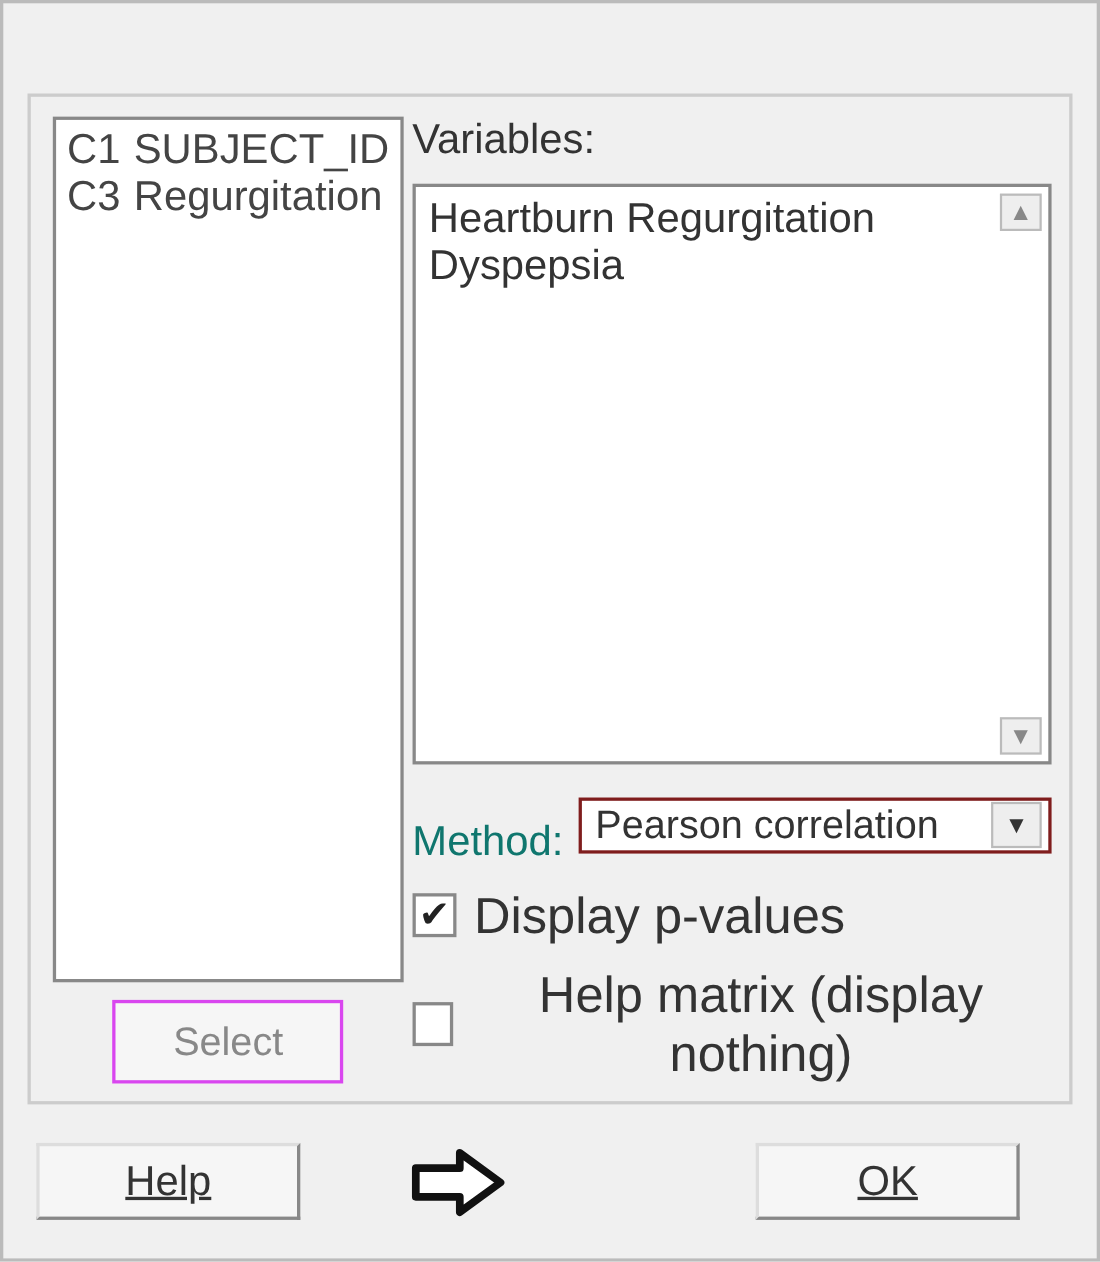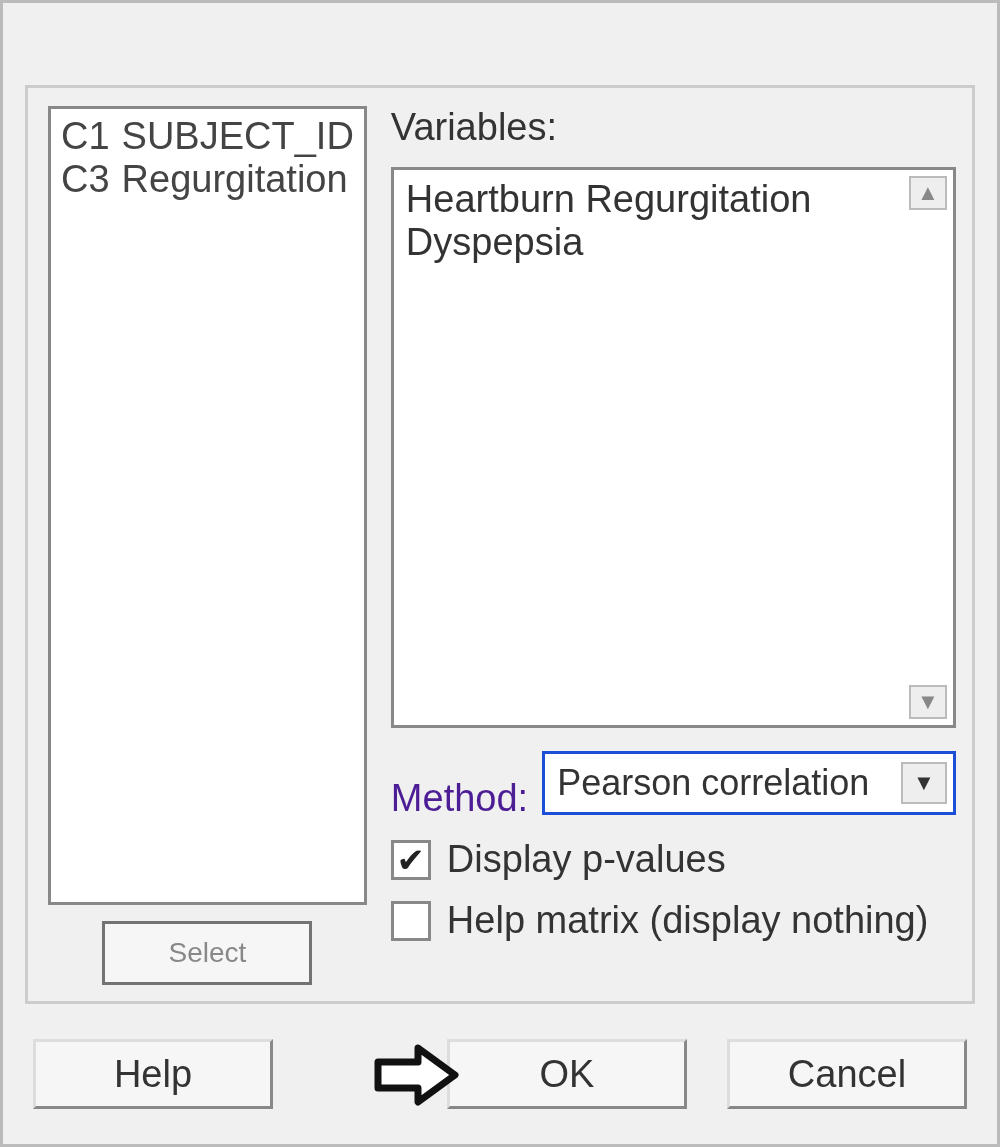--- a/index.html
+++ b/index.html
@@ -35,21 +35,21 @@
   }
   .content-frame {
     position: absolute;
     left: 22px; right: 22px;
     top: 82px;
     bottom: 140px;
     border: 3px solid #ccc;
     background: #f0f0f0;
     padding: 18px 16px 16px 20px;
     display: flex;
-    gap: 24px;
+    gap: 8px;
   }
   .left-col {
     flex: 0 0 300px;
     display: flex;
     flex-direction: column;
   }
   .column-listbox {
     flex: 1 1 auto;
     background: #fff;
     border: 3px solid #888;
@@ -67,24 +67,24 @@
     white-space: nowrap;
     vertical-align: top;
   }
   .select-btn-wrap {
     display: flex;
     justify-content: center;
     padding-top: 16px;
   }
   .select-btn {
     width: 210px;
-    height: 64px;
+    height: 76px;
     background: #f6f6f6;
-    border: 3px solid #737373;
-    font-size: 28px;
+    border: 3px solid #d946ef;
+    font-size: 36px;
     color: #888;
   }
   .right-col {
     flex: 1 1 auto;
     display: flex;
     flex-direction: column;
     gap: 18px;
   }
   .variables-label {
     font-size: 38px;
@@ -114,28 +114,28 @@
   }
   .scroll-up { top: 6px; }
   .scroll-down { bottom: 6px; }
   .method-row {
     display: flex;
     align-items: center;
     gap: 14px;
   }
   .method-label {
     font-size: 38px;
-    color: #4c1d95;
+    color: #0f766e;
     margin-top: 31px;
   }
   .method-select {
     flex: 1;
-    height: 64px;
-    background: #fff;
-    border: 3px solid #1d4ed8;
+    height: 51px;
+    background: #fff;
+    border: 3px solid #7f1d1d;
     display: flex;
     align-items: center;
     justify-content: space-between;
     padding: 0 6px 0 12px;
     font-size: 36px;
     color: #333;
   }
   .dropdown-arrow {
     width: 46px;
     height: 42px;
@@ -157,29 +157,31 @@
     background: #fff;
     border: 3px solid #888;
     display: flex;
     align-items: center;
     justify-content: center;
     font-size: 34px;
     color: #222;
     line-height: 1;
   }
   .checkbox-label {
-    font-size: 38px;
-    color: #333;
+    font-size: 46px;
+    color: #333;
+    text-align: center;
   }
   .footer {
     position: absolute;
     left: 30px; right: 30px; bottom: 30px;
     height: 80px;
     display: flex;
     align-items: center;
+    text-decoration: underline;
   }
   .footer .spacer { flex: 1; }
   .btn {
     width: 240px;
     height: 70px;
     background: #f6f6f6;
     border-top: 3px solid #ddd;
     border-left: 3px solid #ddd;
     border-right: 3px solid #888;
     border-bottom: 3px solid #888;
@@ -252,21 +254,20 @@
       </div>
     </div>
 
   </div>
 
   <div class="footer">
     <div class="btn">Help</div>
     <div class="spacer"></div>
     <div class="btn">OK</div>
     <div style="width:40px"></div>
-    <div class="btn">Cancel</div>
   </div>
 
   <div class="ok-arrow">
     <svg width="90" height="70" viewBox="0 0 90 70">
       <path d="M5 22 H45 V8 L82 35 L45 62 V48 H5 Z" fill="#fff" stroke="#111" stroke-width="7" stroke-linejoin="round"></path>
     </svg>
   </div>
 
 </div>
 

